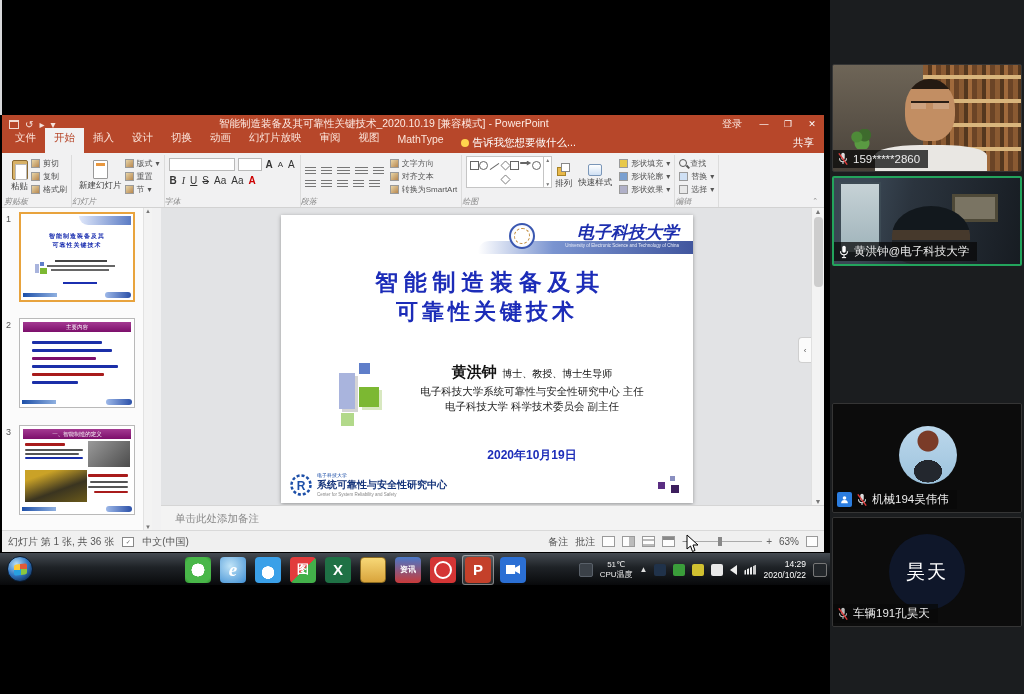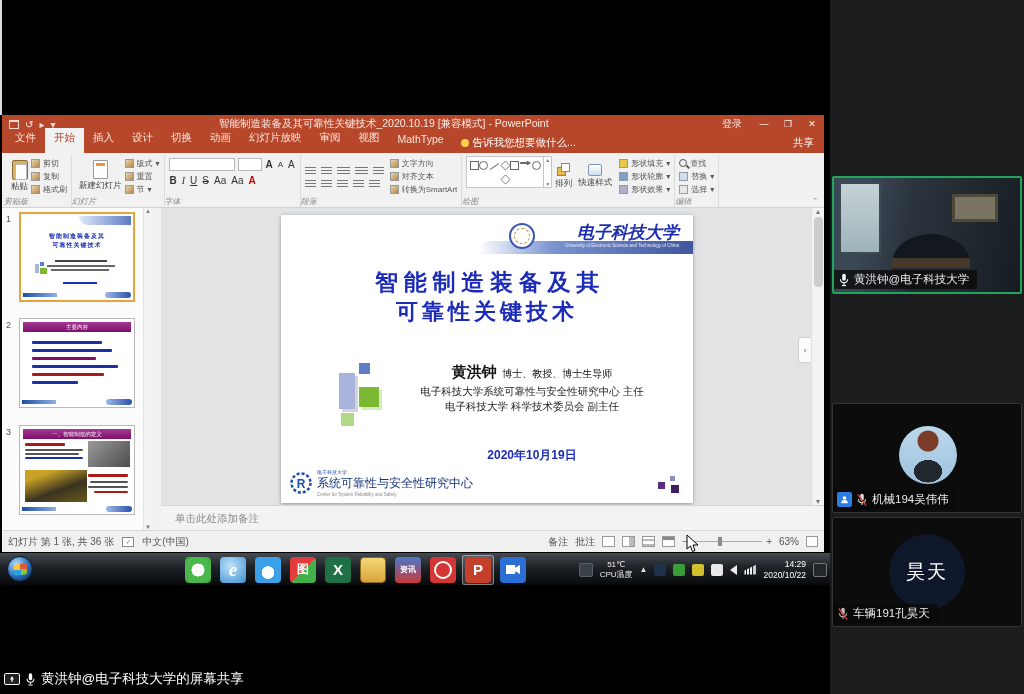--- a/index.html
+++ b/index.html
@@ -102,21 +102,21 @@
   .stitle1 { position:absolute; top:52px; width:100%; text-align:center; font-size:23px; font-weight:bold; color:#1c2cb8; font-family:"Liberation Serif",serif; white-space:nowrap; }
   .stitle2 { position:absolute; top:82px; width:100%; text-align:center; font-size:22px; font-weight:bold; color:#1c2cb8; font-family:"Liberation Serif",serif; letter-spacing:4px; }
   .deco { position:absolute; }
   .authorline { position:absolute; top:148px; left:90px; right:0; text-align:center; white-space:nowrap; color:#111; }
   .authorline .an { font-size:15px; font-weight:bold; }
   .authorline .at { font-size:10px; }
   .aff { position:absolute; left:90px; right:0; text-align:center; font-size:10.5px; color:#222; white-space:nowrap; }
   .sdate { position:absolute; top:232px; left:90px; right:0; text-align:center; font-size:12px; font-weight:bold; color:#1c2cb8; }
   .sfooter { position:absolute; left:8px; bottom:6px; display:flex; align-items:center; gap:4px; }
   .sfoot-txt .f1 { font-size:5px; color:#1d4fa8; }
-  .sfoot-txt .f2 { font-size:12px; font-weight:normal; color:#14337a; white-space:nowrap; }
+  .sfoot-txt .f2 { font-size:10px; font-weight:bold; color:#14337a; white-space:nowrap; }
   .sfoot-txt .f3 { font-size:4.5px; color:#888; white-space:nowrap; }
   .pix { position:absolute; }
 
   .notes { position:absolute; left:159px; top:390px; width:663px; height:25px; background:#f3f3f3; border-top:1px solid #d5d5d5; font-size:10.5px; color:#8a8a8a; line-height:24px; padding-left:14px; }
   .statusbar { position:absolute; left:0; top:415px; width:822px; height:22px; background:#f0f0f0; border-top:1px solid #d9d9d9; display:flex; align-items:center; justify-content:space-between; font-size:10px; color:#555; padding:0 6px; }
   .st-left { display:flex; align-items:center; gap:8px; white-space:nowrap; }
   .spellic { width:12px; height:10px; border:1px solid #888; background:#fff; font-size:6px; line-height:9px; text-align:center; color:#666; }
   .st-right { display:flex; align-items:center; gap:7px; }
   .vbtn { width:13px; height:11px; border:1px solid #9a9a9a; background:#fdfdfd; }
   .vbtn.v2 { background:linear-gradient(90deg,#fdfdfd 55%,#bbb 55%); }
@@ -587,36 +587,44 @@
         <span class="vol"></span>
         <span class="net"></span>
         <span class="clockstack">
             <div>14:29</div>
             <div>2020/10/22</div>
           </span>
         <span class="notif"></span>
       </div>
     </div>
 
-    <div id="sharebanner">
-      <span class="mon"></span>
-      <svg width="11" height="15" viewBox="0 0 16 20">
-        <rect x="5.5" y="1" width="5" height="10" rx="2.5" fill="#fff"></rect>
-        <path d="M3 9 a5 5 0 0 0 10 0" fill="none" stroke="#fff" stroke-width="1.5"></path>
-        <line x1="8" y1="14" x2="8" y2="17" stroke="#fff" stroke-width="1.5"></line>
-        <line x1="5" y1="18" x2="11" y2="18" stroke="#fff" stroke-width="1.5"></line>
-      </svg>
-      <span>黄洪钟@电子科技大学的屏幕共享</span>
+  </div>
+
+  <div id="sidebar">
+
+    <div class="tile" style="top:64px;height:108px">
+      <div class="art art1">
+        <div class="books"></div>
+        <div class="plant"></div>
+        <div class="head1"></div>
+        <div class="glasses"></div>
+        <div class="shirt1"></div>
+      </div>
+      <div class="vlabel">
+        <svg width="12" height="14" viewBox="0 0 16 20">
+          <rect x="5.5" y="1" width="5" height="10" rx="2.5" fill="#ddd"></rect>
+          <path d="M3 9 a5 5 0 0 0 10 0" fill="none" stroke="#ddd" stroke-width="1.5"></path>
+          <line x1="8" y1="14" x2="8" y2="17" stroke="#ddd" stroke-width="1.5"></line>
+          <line x1="2" y1="2" x2="14" y2="18" stroke="#e03b3b" stroke-width="2"></line>
+        </svg>
+        <span>159*****2860</span>
+      </div>
     </div>
-  </div>
-
-  <div id="sidebar">
-
-
-    <div class="tile speaking" style="top:176px;height:118px">
+
+    <div class="tile speaking" style="top:176px;height:90px">
       <div class="art art2">
         <div class="win2"></div>
         <div class="frame2"></div>
         <div class="sil2"></div>
       </div>
       <div class="vlabel">
         <svg width="12" height="14" viewBox="0 0 16 20">
           <rect x="5.5" y="1" width="5" height="10" rx="2.5" fill="#fff"></rect>
           <path d="M3 9 a5 5 0 0 0 10 0" fill="none" stroke="#fff" stroke-width="1.5"></path>
           <line x1="8" y1="14" x2="8" y2="17" stroke="#fff" stroke-width="1.5"></line>

